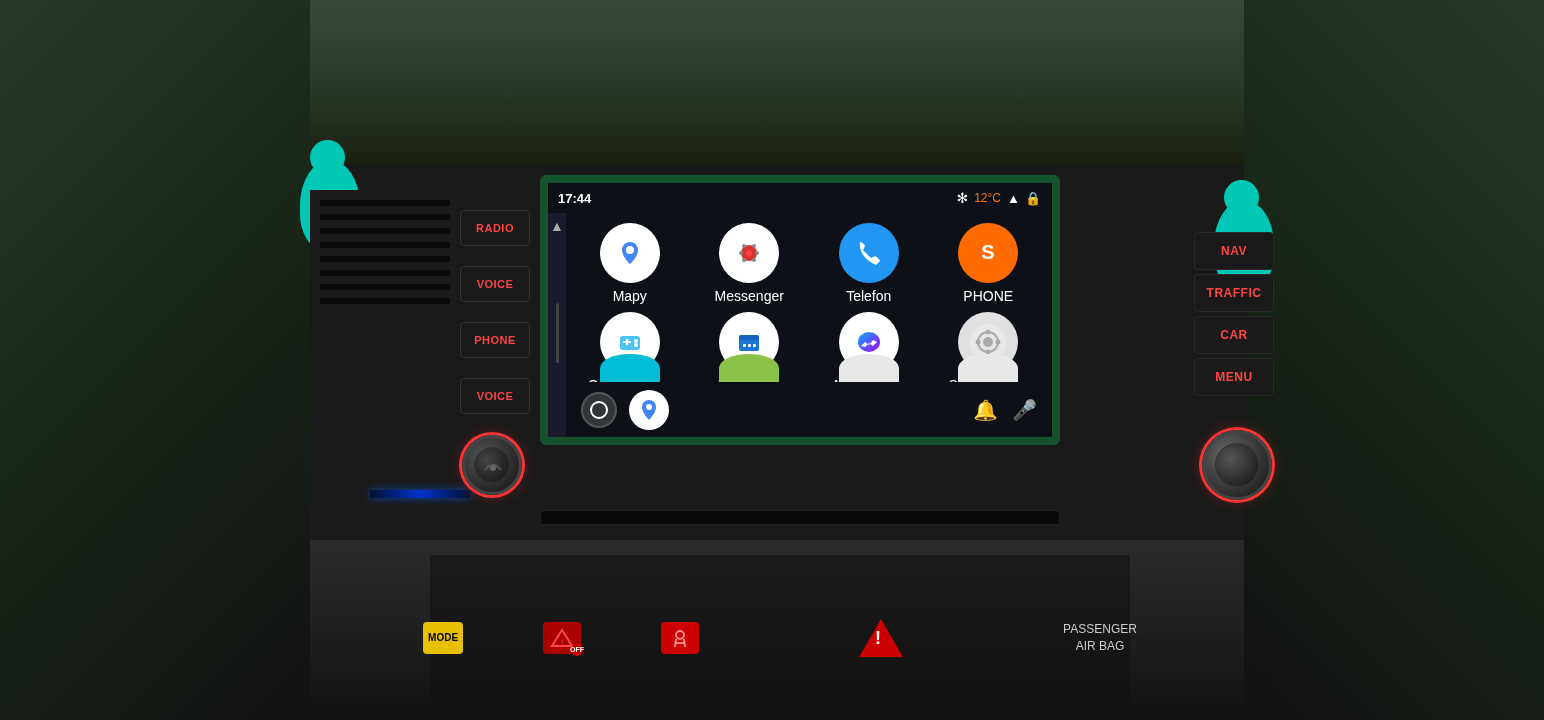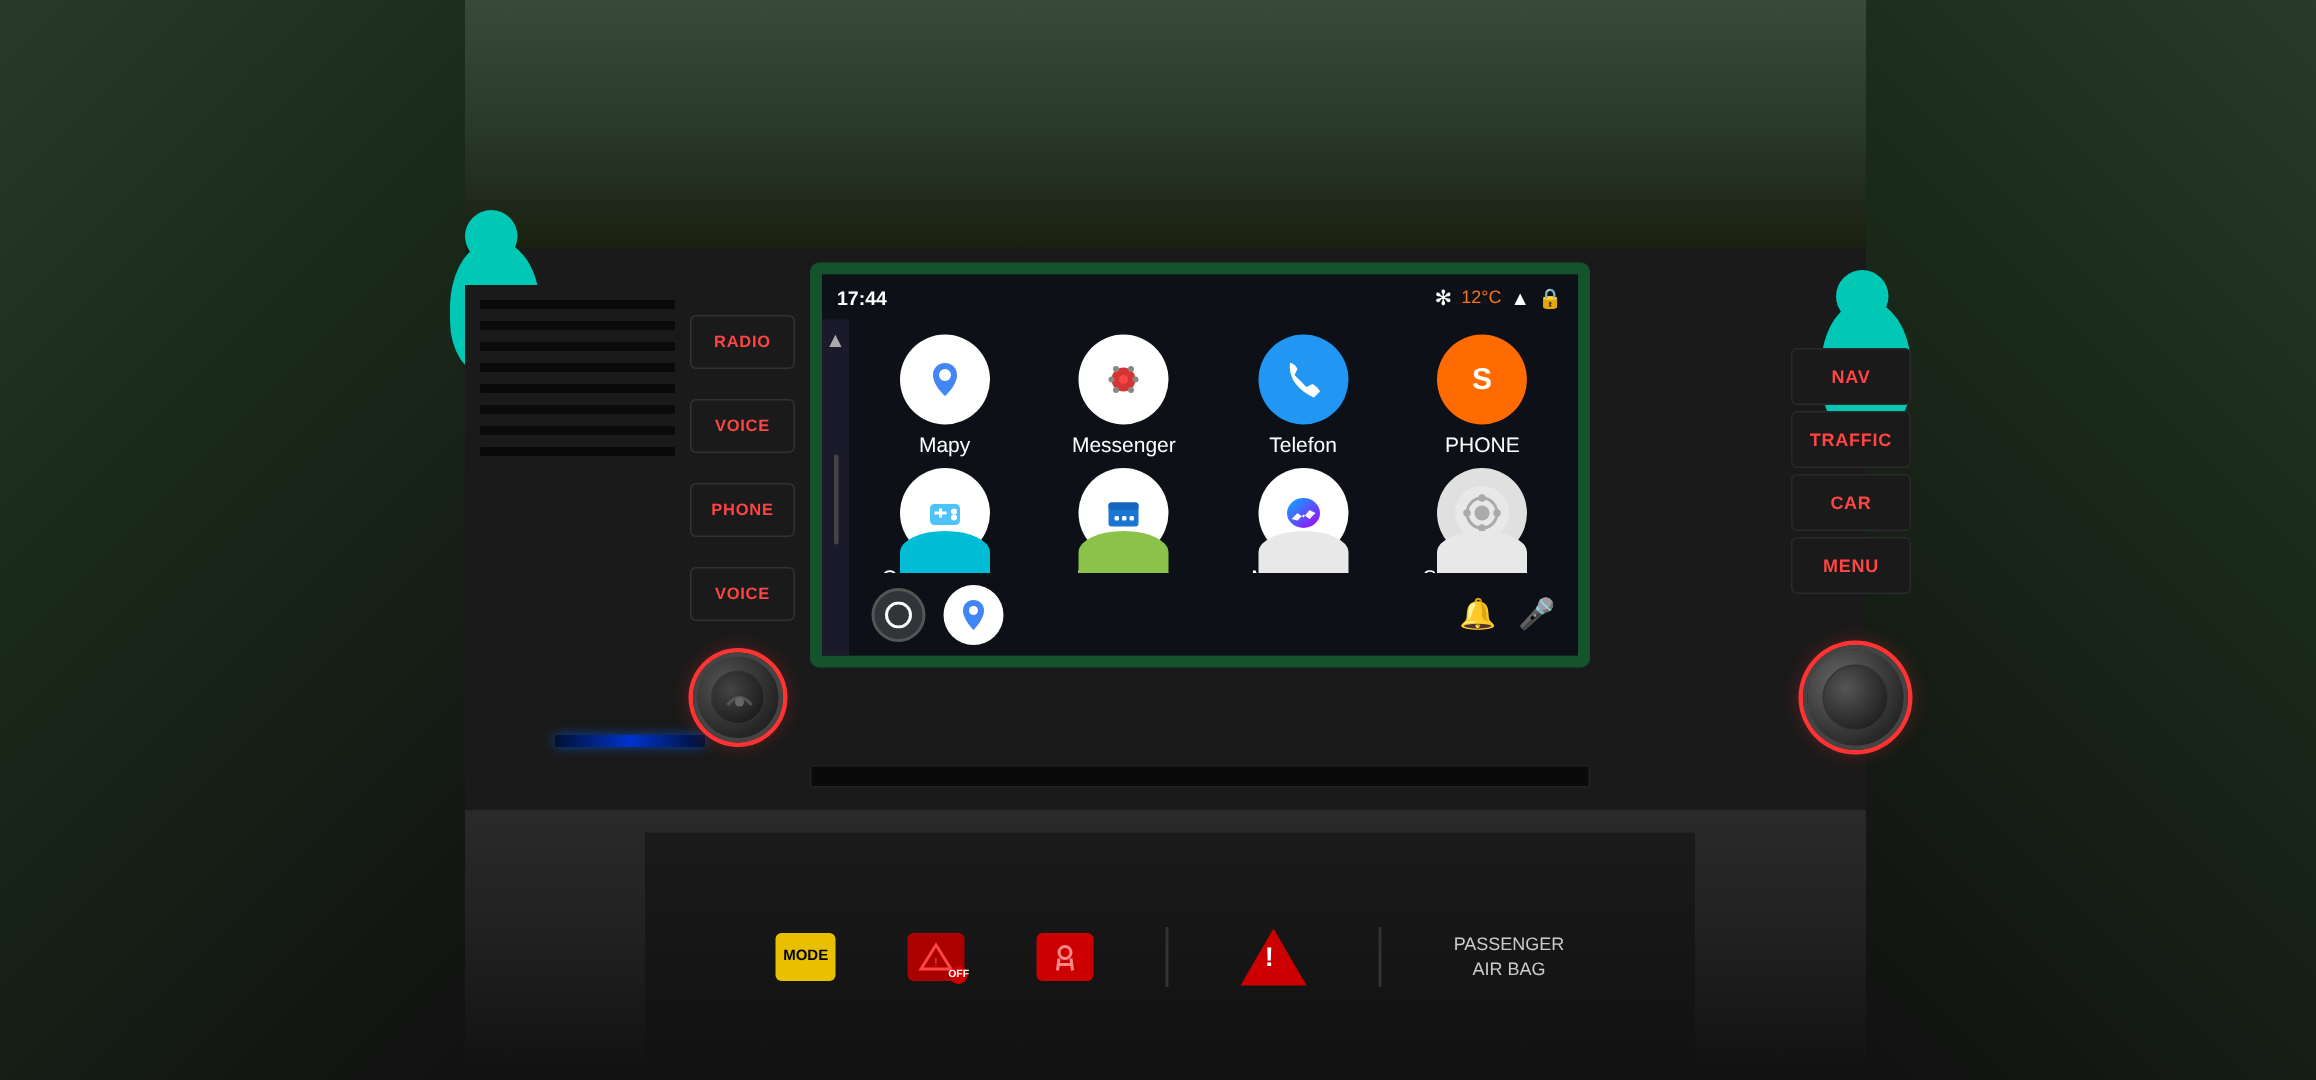--- a/index.html
+++ b/index.html
@@ -576,21 +576,21 @@
       </svg>
     </div>
   </div>
 
   <div class="knob-right">
     <div class="knob-inner"></div>
   </div>
 
   <div class="cd-slot"></div>
 
-  <div style="position:absolute;left:430px;bottom:0;width:700px;height:165px;background:linear-gradient(180deg,#1a1a1a 0%,#111 100%);display:flex;align-items:center;justify-content:center;gap:48px;">
+  <div style="position:absolute;left:430px;bottom:0;width:700px;height:165px;background:linear-gradient(180deg,#1a1a1a 0%,#111 100%);display:flex;align-items:center;justify-content:center;gap:80px;">
 
     <div style="display:flex;flex-direction:column;align-items:center;gap:4px;">
       <div style="width:40px;height:32px;background:#e8c000;border-radius:4px;display:flex;align-items:center;justify-content:center;">
         <span style="font-size:10px;font-weight:bold;color:#000;">MODE</span>
       </div>
     </div>
 
     <div style="display:flex;flex-direction:column;align-items:center;gap:4px;">
       <div style="width:38px;height:32px;background:#aa0000;border-radius:4px;display:flex;align-items:center;justify-content:center;position:relative;">
         <svg width="24" height="20" viewBox="0 0 24 20">

